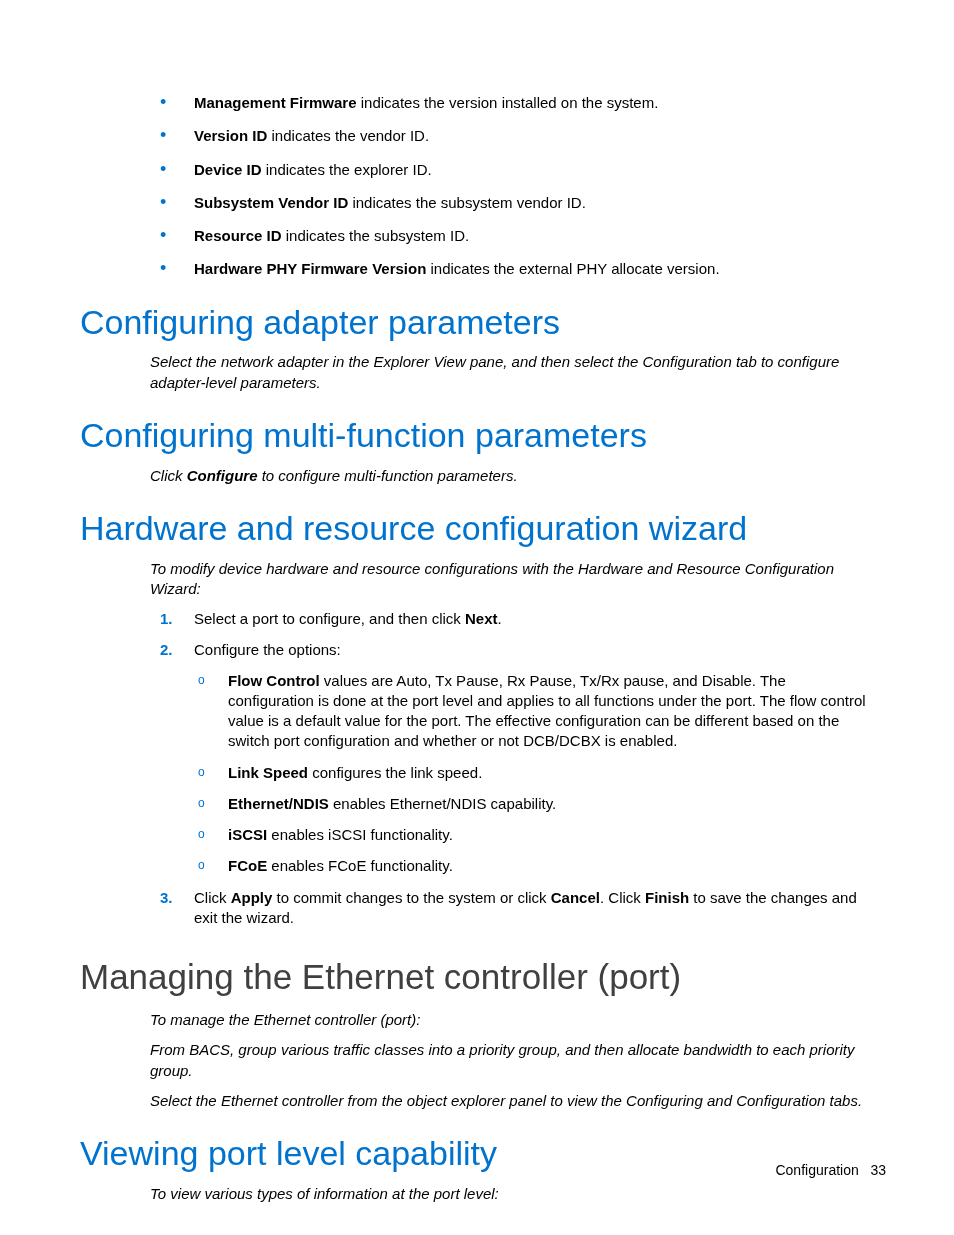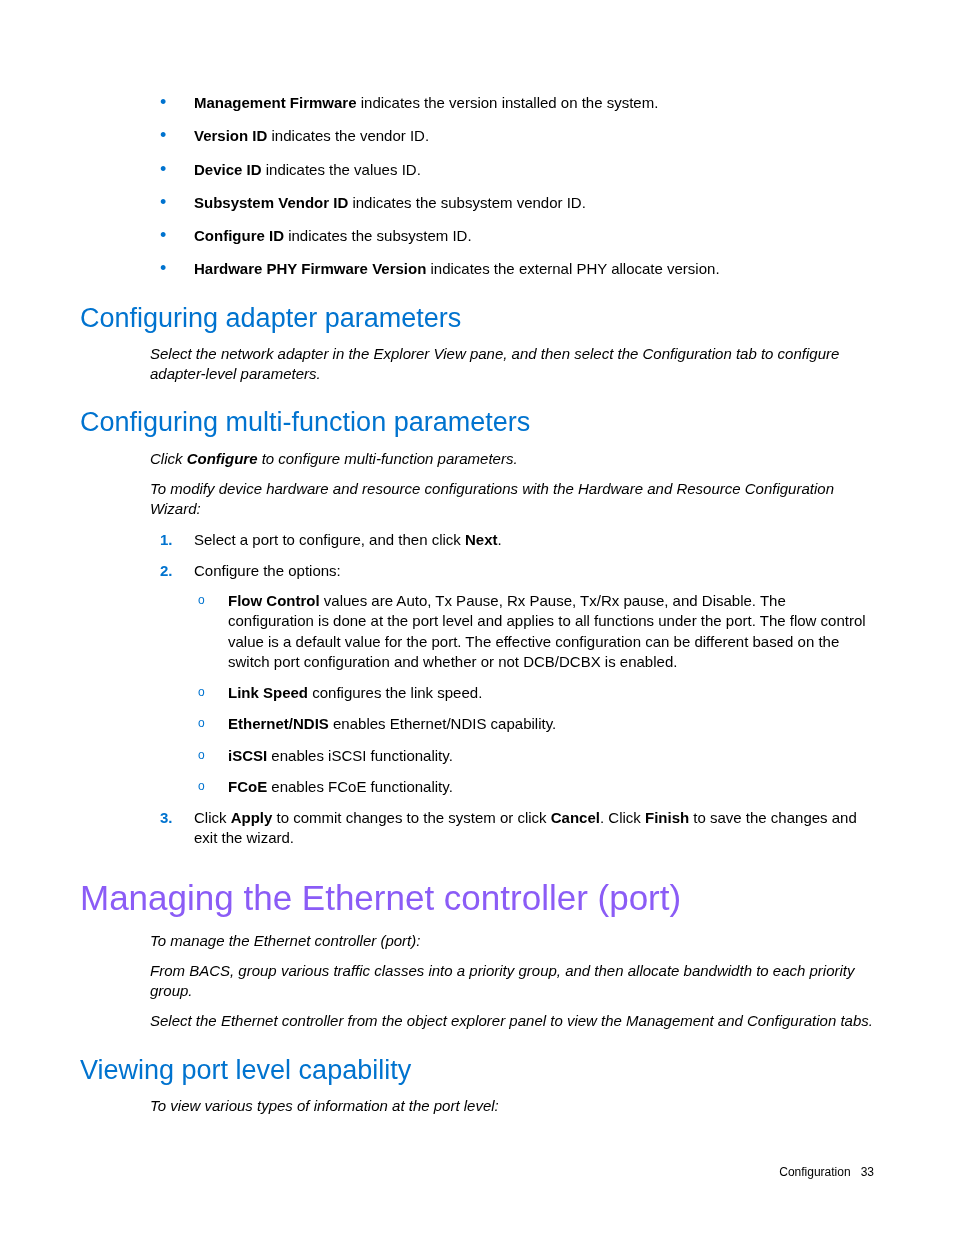--- a/index.html
+++ b/index.html
@@ -36,30 +36,30 @@
     position: absolute;
     left: 80px;
     top: 0px;
     color: #0073cf;
     font-size: 18px;
     line-height: 1;
   }
   h1.main {
     font-family: Arial, Helvetica, sans-serif;
     font-weight: 400;
-    color: #8b5cf6;
+    color: #404040;
     font-size: 35px;
     margin: 28px 0 12px 0;
     line-height: 1.2;
   }
   h2.sub {
     font-family: Arial, Helvetica, sans-serif;
     font-weight: 400;
     color: #0073cf;
-    font-size: 27px;
+    font-size: 34px;
     margin: 22px 0 10px 0;
     line-height: 1.2;
   }
   p.body {
     margin: 0 0 10px 0;
     font-style: italic;
   }
   ol.num {
     list-style: none;
     margin: 6px 0 0 0;
@@ -97,49 +97,50 @@
     left: 4px;
     top: 1px;
     color: #0073cf;
     font-size: 12px;
     font-family: Arial, sans-serif;
   }
   b { font-weight: 700; }
   .footer {
     position: absolute;
     bottom: 55px;
-    right: 80px;
-    font-size: 12px;
+    right: 68px;
+    font-size: 14px;
     margin-left: 45px;
   }
 </style>
 </head>
 <body>
 
 <div class="page">
 
   <ul class="dots">
     <li><b>Management Firmware</b><span> indicates the version installed on the system.</span></li>
     <li><b>Version ID</b><span> indicates the vendor ID.</span></li>
-    <li><b>Device ID</b><span> indicates the values ID.</span></li>
+    <li><b>Device ID</b><span> indicates the explorer ID.</span></li>
     <li><b>Subsystem Vendor ID</b><span> indicates the subsystem vendor ID.</span></li>
-    <li><b>Configure ID</b><span> indicates the subsystem ID.</span></li>
+    <li><b>Resource ID</b><span> indicates the subsystem ID.</span></li>
     <li><b>Hardware PHY Firmware Version</b><span> indicates the external PHY allocate version.</span></li>
   </ul>
 
   <h2 class="sub">Configuring adapter parameters</h2>
   <div class="indent-body">
     <p class="body">Select the network adapter in the Explorer View pane, and then select the Configuration tab to configure adapter-level parameters.</p>
   </div>
 
   <h2 class="sub">Configuring multi-function parameters</h2>
   <div class="indent-body">
     <p class="body"><span>Click </span><b>Configure</b><span> to configure multi-function parameters.</span></p>
   </div>
 
+  <h2 class="sub">Hardware and resource configuration wizard</h2>
   <div class="indent-body">
     <p class="body">To modify device hardware and resource configurations with the Hardware and Resource Configuration Wizard:</p>
   </div>
   <ol class="num">
     <li><span>Select a port to configure, and then click </span><b>Next</b><span>.</span></li>
     <li>
       <span>Configure the options:</span>
       <ul class="circ">
         <li><b>Flow Control</b><span> values are Auto, Tx Pause, Rx Pause, Tx/Rx pause, and Disable. The configuration is done at the port level and applies to all functions under the port. The flow control value is a default value for the port. The effective configuration can be different based on the switch port configuration and whether or not DCB/DCBX is enabled.</span></li>
         <li><b>Link Speed</b><span> configures the link speed.</span></li>
@@ -148,21 +149,21 @@
         <li><b>FCoE</b><span> enables FCoE functionality.</span></li>
       </ul>
     </li>
     <li><span>Click </span><b>Apply</b><span> to commit changes to the system or click </span><b>Cancel</b><span>. Click </span><b>Finish</b><span> to save the changes and exit the wizard.</span></li>
   </ol>
 
   <h1 class="main">Managing the Ethernet controller (port)</h1>
   <div class="indent-body">
     <p class="body">To manage the Ethernet controller (port):</p>
     <p class="body">From BACS, group various traffic classes into a priority group, and then allocate bandwidth to each priority group.</p>
-    <p class="body">Select the Ethernet controller from the object explorer panel to view the Management and Configuration tabs.</p>
+    <p class="body">Select the Ethernet controller from the object explorer panel to view the Configuring and Configuration tabs.</p>
   </div>
 
   <h2 class="sub">Viewing port level capability</h2>
   <div class="indent-body">
     <p class="body">To view various types of information at the port level:</p>
   </div>
 
 </div>
 
 <div class="footer">

